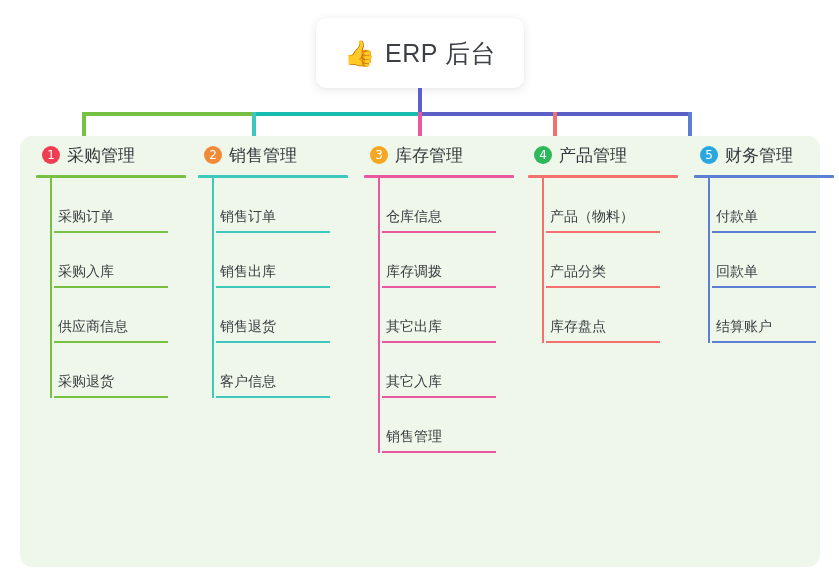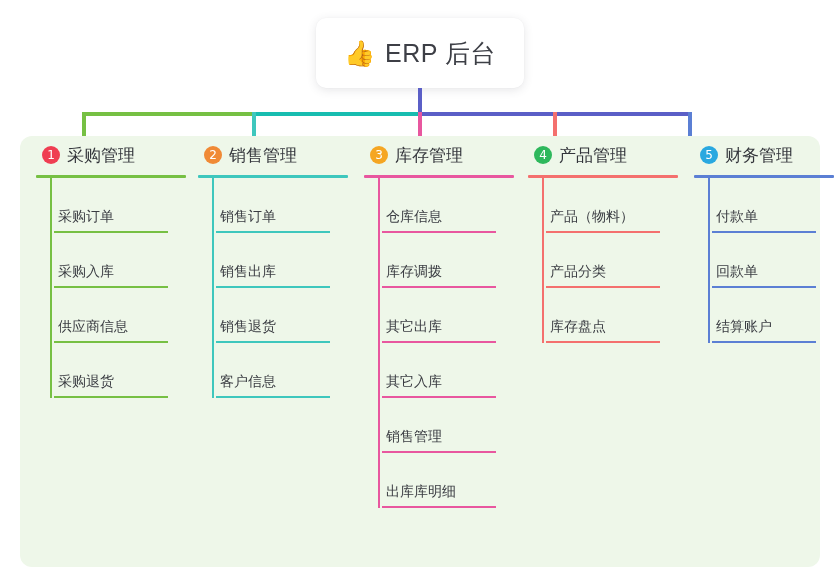--- a/index.html
+++ b/index.html
@@ -243,24 +243,20 @@
         <div class="leaf-rule" style="background: rgb(232, 87, 159);"></div>
       </div>
       <div class="leaf">
         <span class="leaf-text">其它入库</span>
         <div class="leaf-rule" style="background: rgb(232, 87, 159);"></div>
       </div>
       <div class="leaf">
         <span class="leaf-text">销售管理</span>
         <div class="leaf-rule" style="background: rgb(232, 87, 159);"></div>
       </div>
-      <div class="leaf">
-        <span class="leaf-text">出库库明细</span>
-        <div class="leaf-rule" style="background: rgb(232, 87, 159);"></div>
-      </div>
     </div>
   </div>
 
   <div class="column col-4">
     <div class="branch-head">
       <span class="badge" style="background: rgb(46, 184, 92);">4</span>
       <span class="branch-label">产品管理</span>
     </div>
     <div class="branch-rule" style="background: rgb(244, 112, 110);"></div>
     <div class="leaves">

